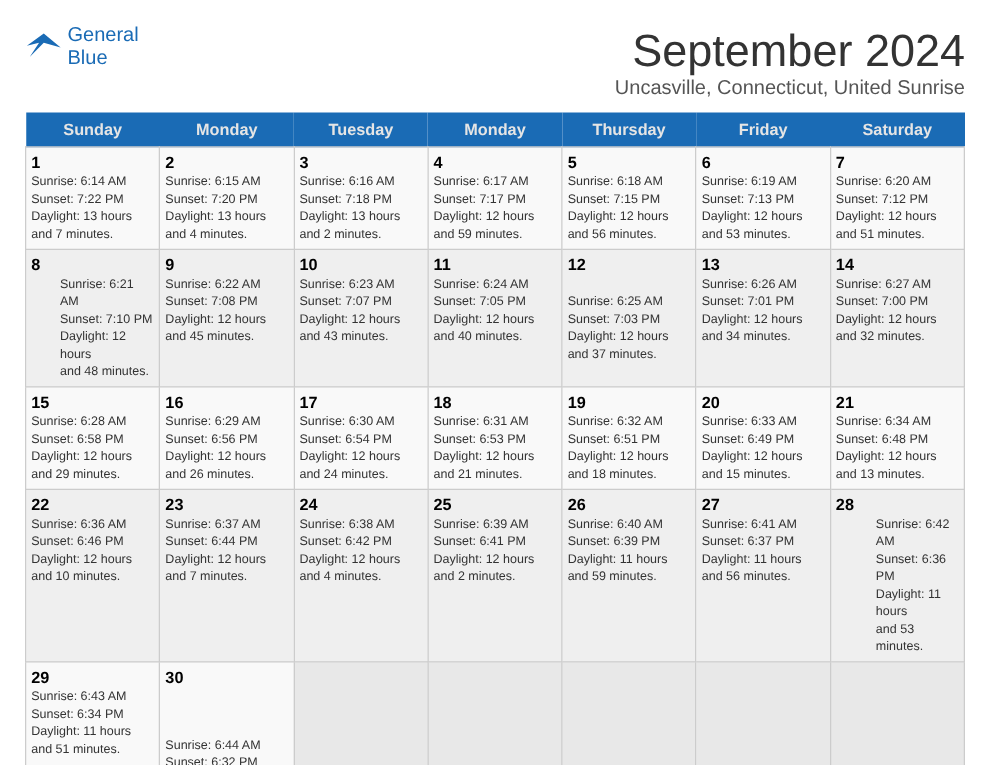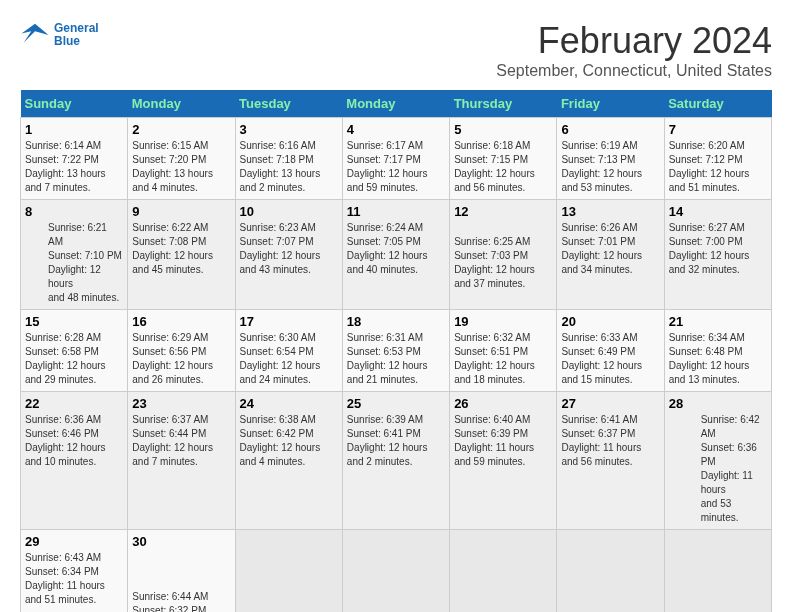--- a/index.html
+++ b/index.html
@@ -15,22 +15,22 @@
       justify-content: space-between;
       align-items: flex-start;
       margin-bottom: 10px;
     }
     .logo {
       display: flex;
       align-items: center;
       gap: 4px;
     }
     .logo-text {
-      font-size: 12px;
-      font-weight: bold;
+      font-size: 16px;
+      font-weight: normal;
       color: #333;
       line-height: 1.1;
     }
     .logo-text span {
       color: #1a6bb5;
     }
     .logo-bird {
       width: 30px;
       height: 30px;
     }
@@ -46,23 +46,23 @@
       font-size: 16px;
       color: #555;
     }
     table {
       width: 100%;
       border-collapse: collapse;
       font-size: 11px;
     }
     thead th {
       background-color: #1a6bb5;
-      color: #86efac;
+      color: #e5e5e5;
       padding: 6px 4px;
-      text-align: left;
+      text-align: center;
       font-size: 13px;
       font-weight: bold;
     }
     tbody td {
       border: 1px solid #ccc;
       vertical-align: top;
       padding: 4px;
       height: 80px;
       width: 14.28%;
     }
@@ -94,22 +94,22 @@
   <div class="logo">
     <svg class="logo-bird" viewBox="0 0 40 40" xmlns="http://www.w3.org/2000/svg">
       <polygon points="20,5 38,20 20,15 5,30 15,15 2,18" fill="#1a6bb5"></polygon>
     </svg>
     <div class="logo-text">
       <div><span>General</span></div>
       <div><span style="color:#1a6bb5;">Blue</span></div>
     </div>
   </div>
   <div class="title-section">
-    <div class="month-title">February 2024</div>
-    <div class="location-title">September, Connecticut, United States</div>
+    <div class="month-title">September 2024</div>
+    <div class="location-title">Uncasville, Connecticut, United Sunrise</div>
   </div>
 </div>
 
 <table>
   <thead>
     <tr>
       <th>Sunday</th>
       <th>Monday</th>
       <th>Tuesday</th>
       <th>Monday</th>

